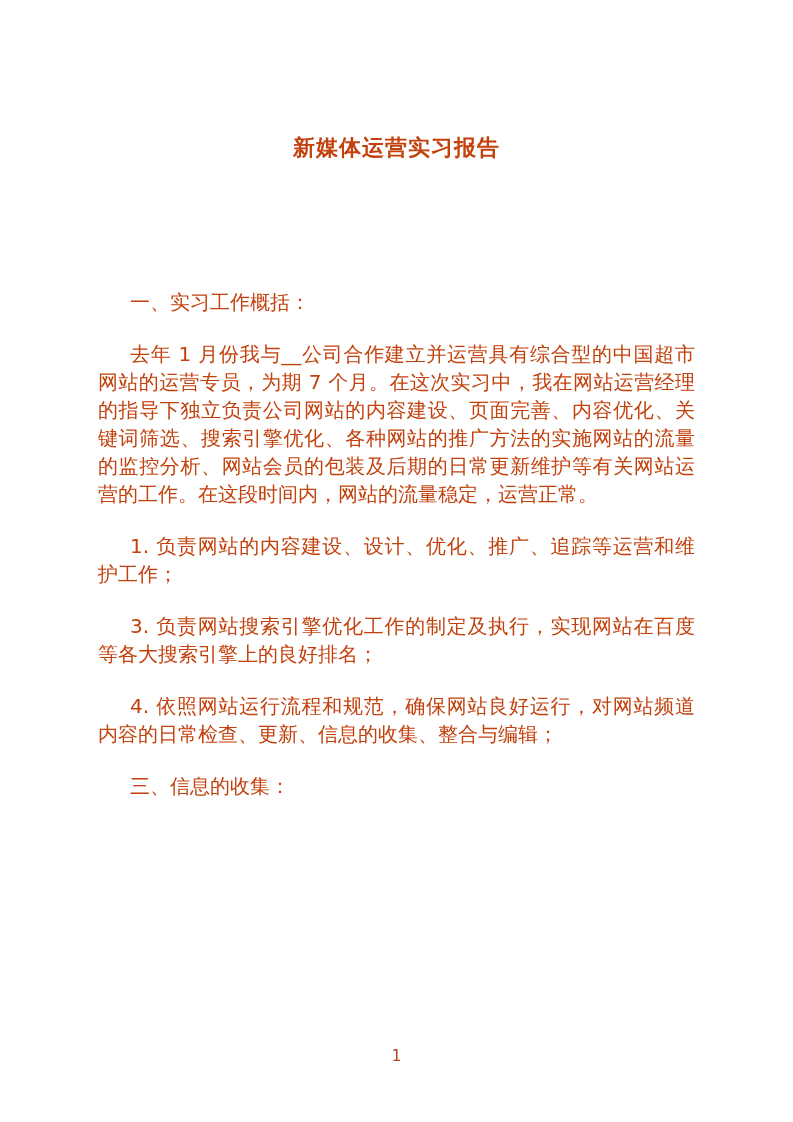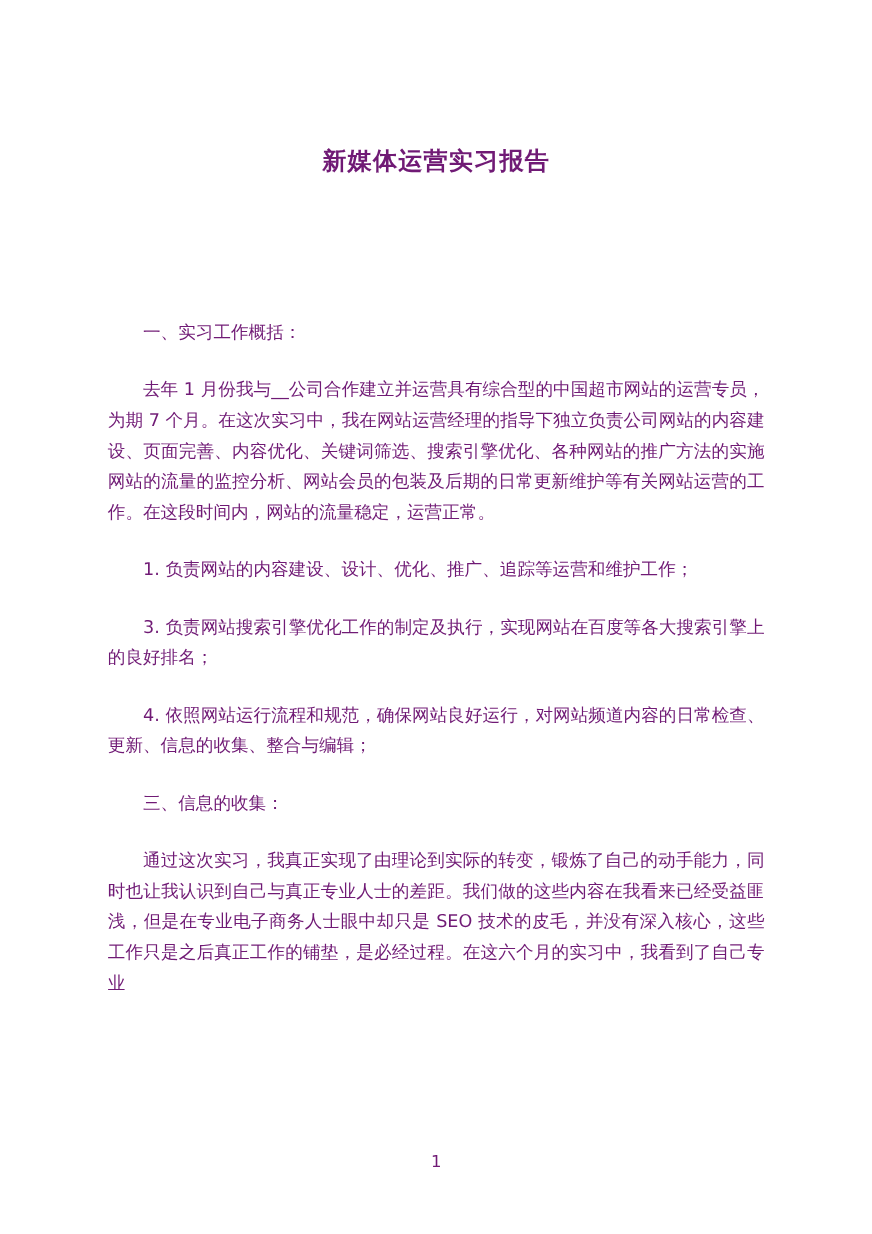--- a/index.html
+++ b/index.html
@@ -5,40 +5,40 @@
   html, body {
     margin: 0;
     padding: 0;
     background: #ffffff;
   }
   .page {
     position: relative;
     width: 793px;
     height: 1122px;
     background: #ffffff;
-    color: #701a75;
+    color: #c2410c;
     font-family: "DejaVu Sans", "Liberation Sans", sans-serif;
     overflow: hidden;
   }
   .doc {
     position: absolute;
     left: 98px;
     top: 0;
     width: 597px;
   }
   .title {
     margin: 130px 0 0 0;
     font-size: 22px;
     line-height: 36px;
     font-weight: 700;
     text-align: center;
     letter-spacing: 1px;
   }
   .heading, .para {
-    font-size: 16px;
+    font-size: 20px;
     line-height: 28px;
     margin: 24px 0 0 0;
     text-indent: 32px;
     text-align: justify;
     font-weight: 400;
   }
   .first-heading {
     margin-top: 122px;
   }
   .page-number {
@@ -66,18 +66,17 @@
 
     <p class="para">1. 负责网站的内容建设、设计、优化、推广、追踪等运营和维护工作；</p>
 
 
     <p class="para">3. 负责网站搜索引擎优化工作的制定及执行，实现网站在百度等各大搜索引擎上的良好排名；</p>
 
     <p class="para">4. 依照网站运行流程和规范，确保网站良好运行，对网站频道内容的日常检查、更新、信息的收集、整合与编辑；</p>
 
     <p class="heading">三、信息的收集：</p>
 
-    <p class="para">通过这次实习，我真正实现了由理论到实际的转变，锻炼了自己的动手能力，同时也让我认识到自己与真正专业人士的差距。我们做的这些内容在我看来已经受益匪浅，但是在专业电子商务人士眼中却只是 SEO 技术的皮毛，并没有深入核心，这些工作只是之后真正工作的铺垫，是必经过程。在这六个月的实习中，我看到了自己专业</p>
 
   </div>
 
   <div class="page-number">1</div>
 </div>
 
 </body></html>

